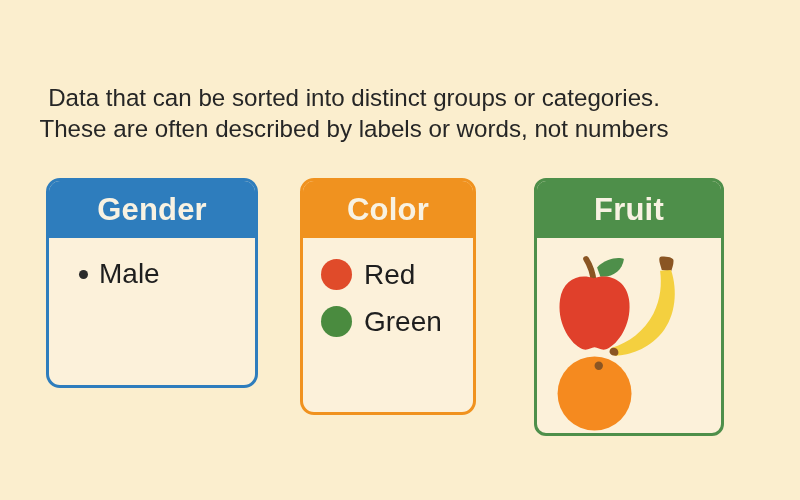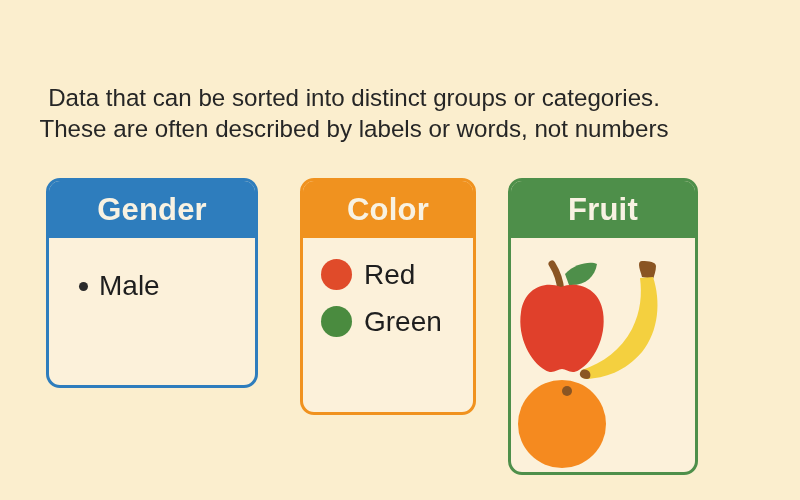--- a/index.html
+++ b/index.html
@@ -69,29 +69,29 @@
   }
 
   #card-gender { left: 46px; top: 178px; width: 212px; height: 210px;
                  border-color: #2E7DBD; }
   #card-gender .card-header { background: #2E7DBD; }
 
   #card-color  { left: 300px; top: 178px; width: 176px; height: 237px;
                  border-color: #EE9020; }
   #card-color  .card-header { background: #F0921F; }
 
-  #card-fruit  { left: 508px; top: 178px; width: 190px; height: 297px;
-                 border-color: #4E8F4A; }
+  #card-fruit  { left: 534px; top: 178px; width: 190px; height: 258px;
+                 border-color: #4E8F4A; border-radius: 12px; }
   #card-fruit  .card-header { background: #4E8F4A; }
 
   
   .bullet-list {
     list-style: none;
     margin: 0;
-    padding: 24px 0 0 30px;
+    padding: 12px 0 0 30px;
   }
   .bullet-list li {
     display: flex;
     align-items: center;
     height: 48px;
     font-size: 28px;
     color: #1E1E1E;
   }
   .bullet-dot {
     width: 9px; height: 9px;

